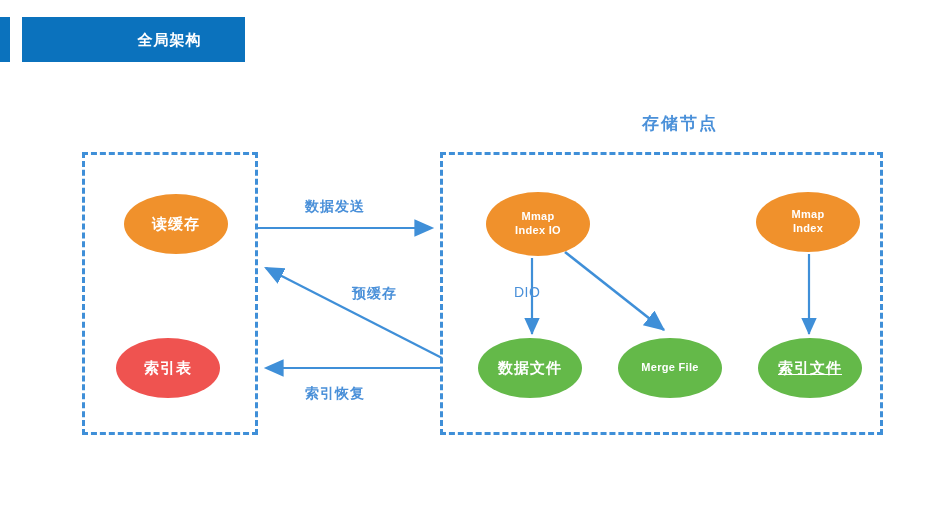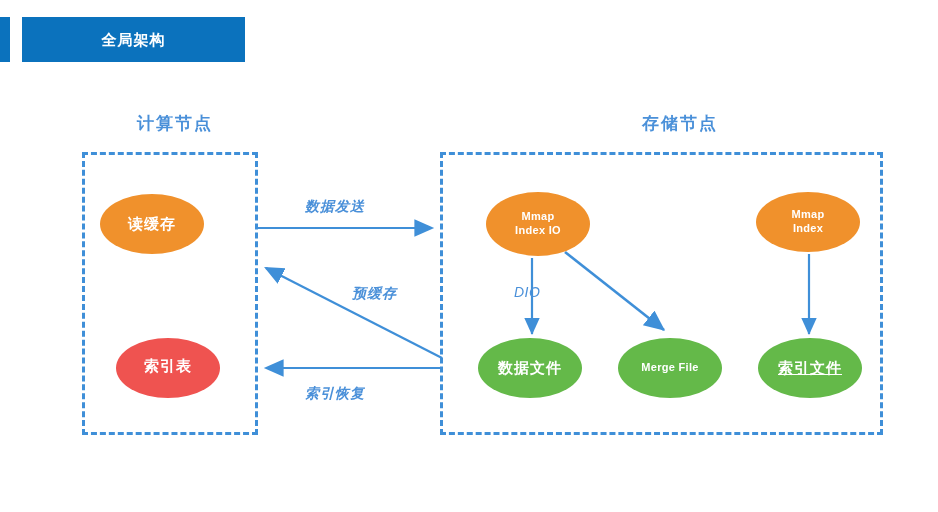--- a/index.html
+++ b/index.html
@@ -45,20 +45,21 @@
     top: 17px;
     width: 223px;
     height: 47px;
     line-height: 45px;
     text-align: center;
     color: #ffffff;
     font-size: 15px;
     font-weight: bold;
     letter-spacing: 1px;
     white-space: nowrap;
+    padding-left: 36px;
   }
 
   
   .sect-title {
     position: absolute;
     color: #4a90d9;
     font-size: 17px;
     font-weight: bold;
     letter-spacing: 2px;
     white-space: nowrap;
@@ -95,37 +96,36 @@
     font-weight: bold;
     line-height: 1.25;
     box-sizing: border-box;
   }
   .node-cn { font-size: 15px; letter-spacing: 1px; }
   .node-en { font-size: 11px; letter-spacing: 0.3px; font-weight: bold; }
   .orange { background: #f0912c; }
   .red    { background: #ef5350; }
   .green  { background: #64b949; }
 
-  #node-read-cache  { left: 100px; top: 194px; width: 104px; height: 60px; }
-  #node-index-table { left: 116px; top: 338px; width: 104px; height: 60px; font-family: Liberation Mono, monospace; }
+  #node-read-cache  { left: 124px; top: 194px; width: 104px; height: 60px; }
+  #node-index-table { left: 116px; top: 338px; width: 104px; height: 60px; }
   #node-mmap-merge  { left: 486px; top: 192px; width: 104px; height: 64px; }
   #node-mmap-index  { left: 756px; top: 192px; width: 104px; height: 60px; }
   #node-data-file   { left: 478px; top: 338px; width: 104px; height: 60px; }
   #node-merge-file  { left: 618px; top: 338px; width: 104px; height: 60px; }
   #node-index-file  { left: 758px; top: 338px; width: 104px; height: 60px; text-decoration: underline; }
 
   
   .arrow-label {
     position: absolute;
     color: #4a90d9;
     font-size: 14px;
     font-weight: bold;
     letter-spacing: 1px;
     white-space: nowrap;
-    font-style: italic;
   }
   #label-data-send   { left: 305px; top: 198px; }
   #label-precache    { left: 352px; top: 285px; }
   #label-index-recov { left: 305px; top: 385px; }
   #label-dio {
     left: 482px; top: 284px;
     font-weight: normal;
     font-size: 14px;
     letter-spacing: 0.5px;
     margin-left: 32px;
@@ -141,21 +141,20 @@
 </style>
 </head>
 <body>
 
 <div id="slide">
 
   <div class="hdr-accent"></div>
   <div class="hdr-block"></div>
   <div class="hdr-title">全局架构</div>
 
-  <div class="sect-title" id="title-compute">计算节点</div>
   <div class="sect-title" id="title-storage">存储节点</div>
 
   <div class="panel" id="panel-compute"></div>
   <div class="panel" id="panel-storage"></div>
 
   <svg id="connectors" viewBox="0 0 938 512" xmlns="http://www.w3.org/2000/svg">
     <defs>
       <marker id="ah" markerWidth="9" markerHeight="9" refX="7.5" refY="3.6" orient="auto" markerUnits="strokeWidth">
         <path d="M0,0 L8,3.6 L0,7.2 z" fill="#3f8fd8"></path>
       </marker>

